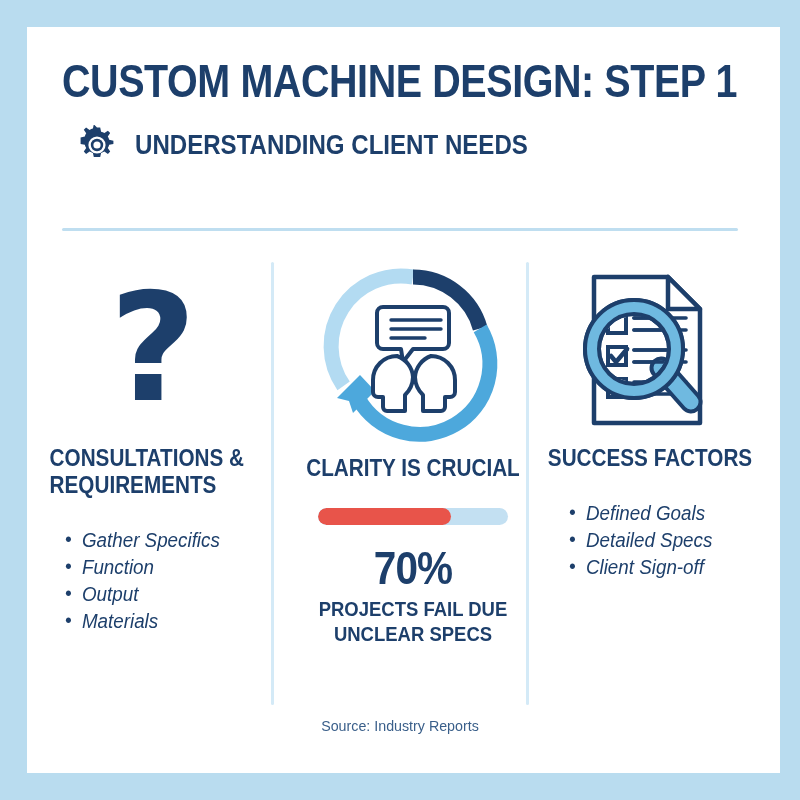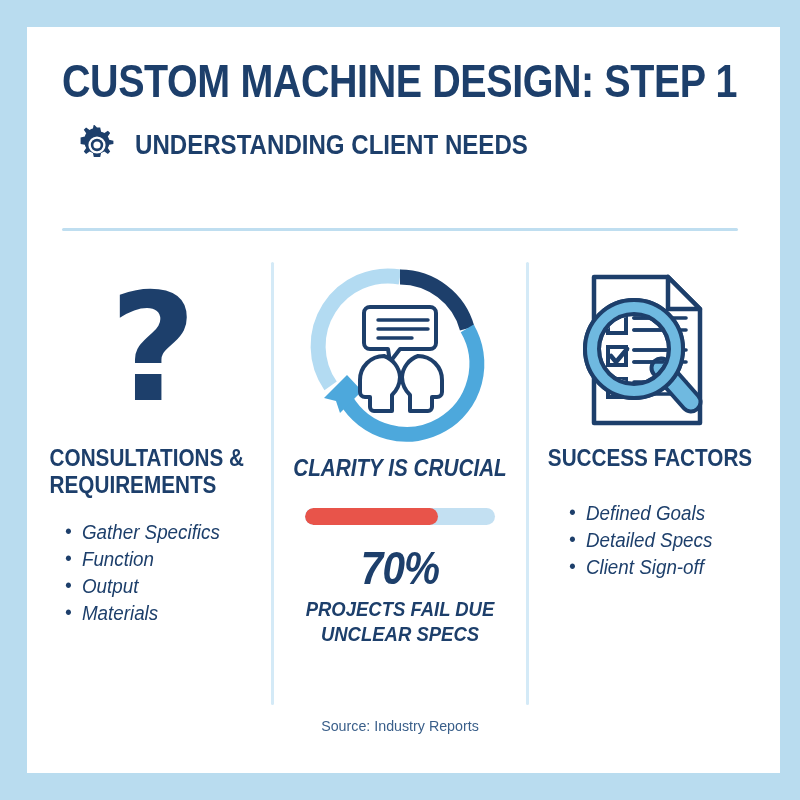--- a/index.html
+++ b/index.html
@@ -95,21 +95,21 @@
   }
   .vdiv.one { left: 244px; }
   .vdiv.two { left: 499px; }
 
   .col {
     position: absolute;
     top: 0;
     height: 450px;
   }
   .col-left   { left: 10px;  width: 232px; }
-  .col-center { left: 249px; width: 248px; font-style: italic; }
+  .col-center { left: 262px; width: 248px; }
   .col-right  { left: 504px; width: 238px; }
 
   .icon-area {
     position: relative;
     width: 100%;
     height: 190px;
     display: flex;
     align-items: center;
     justify-content: center;
   }
@@ -155,21 +155,21 @@
     white-space: nowrap;
   }
   .bullets li::before {
     content: "\2022";
     position: absolute;
     left: 0;
     top: -1px;
     font-size: 20px;
     color: #1d3f6b;
   }
-  .col-left .bullets  { margin: 20px 0 0 28px; }
+  .col-left .bullets  { margin: 28px 0 0 28px; }
   .col-right .bullets { margin: 28px 0 0 38px; }
 
   
   .center-heading {
     margin-top: 10px;
   }
   .progress-wrap {
     margin: 26px auto 0;
     width: 190px;
   }

